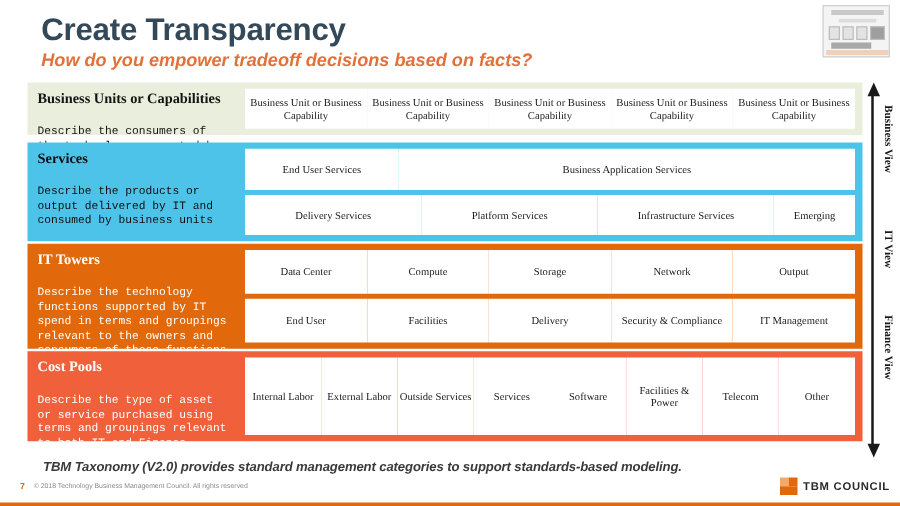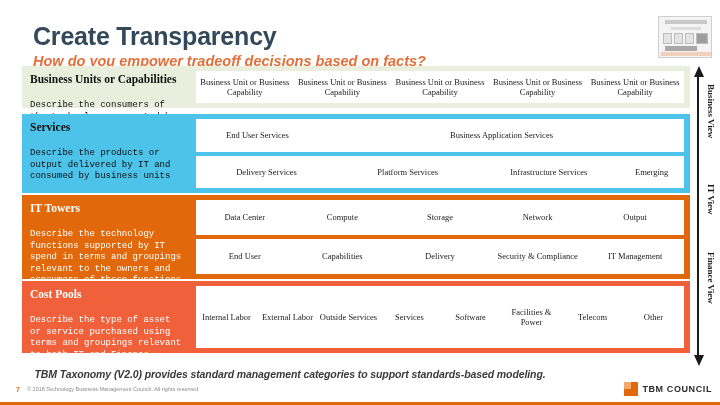--- a/index.html
+++ b/index.html
@@ -9,21 +9,21 @@
     height: 405px;
     background: #ffffff;
     font-family: "Liberation Sans", sans-serif;
     overflow: hidden;
     position: relative;
   }
 
   
   .header {
     position: absolute;
-    left: 0; top: 12px;
+    left: 0; top: 0;
     width: 720px; height: 62px;
   }
   .title {
     position: absolute;
     left: 33px; top: 10px;
     font-size: 25px;
     font-weight: bold;
     color: #33495a;
     letter-spacing: -0.2px;
     white-space: nowrap;
@@ -278,21 +278,21 @@
     <div class="band-cells">
       <div class="cell-row">
         <div class="cell">Data Center</div>
         <div class="cell">Compute</div>
         <div class="cell">Storage</div>
         <div class="cell">Network</div>
         <div class="cell">Output</div>
       </div>
       <div class="cell-row">
         <div class="cell">End User</div>
-        <div class="cell">Capabilities</div>
+        <div class="cell">Facilities</div>
         <div class="cell">Delivery</div>
         <div class="cell">Security &amp; Compliance</div>
         <div class="cell">IT Management</div>
       </div>
     </div>
   </div>
 
   <div class="band band-cp">
     <div class="band-label">
       <div class="bl-title">Cost Pools</div>

